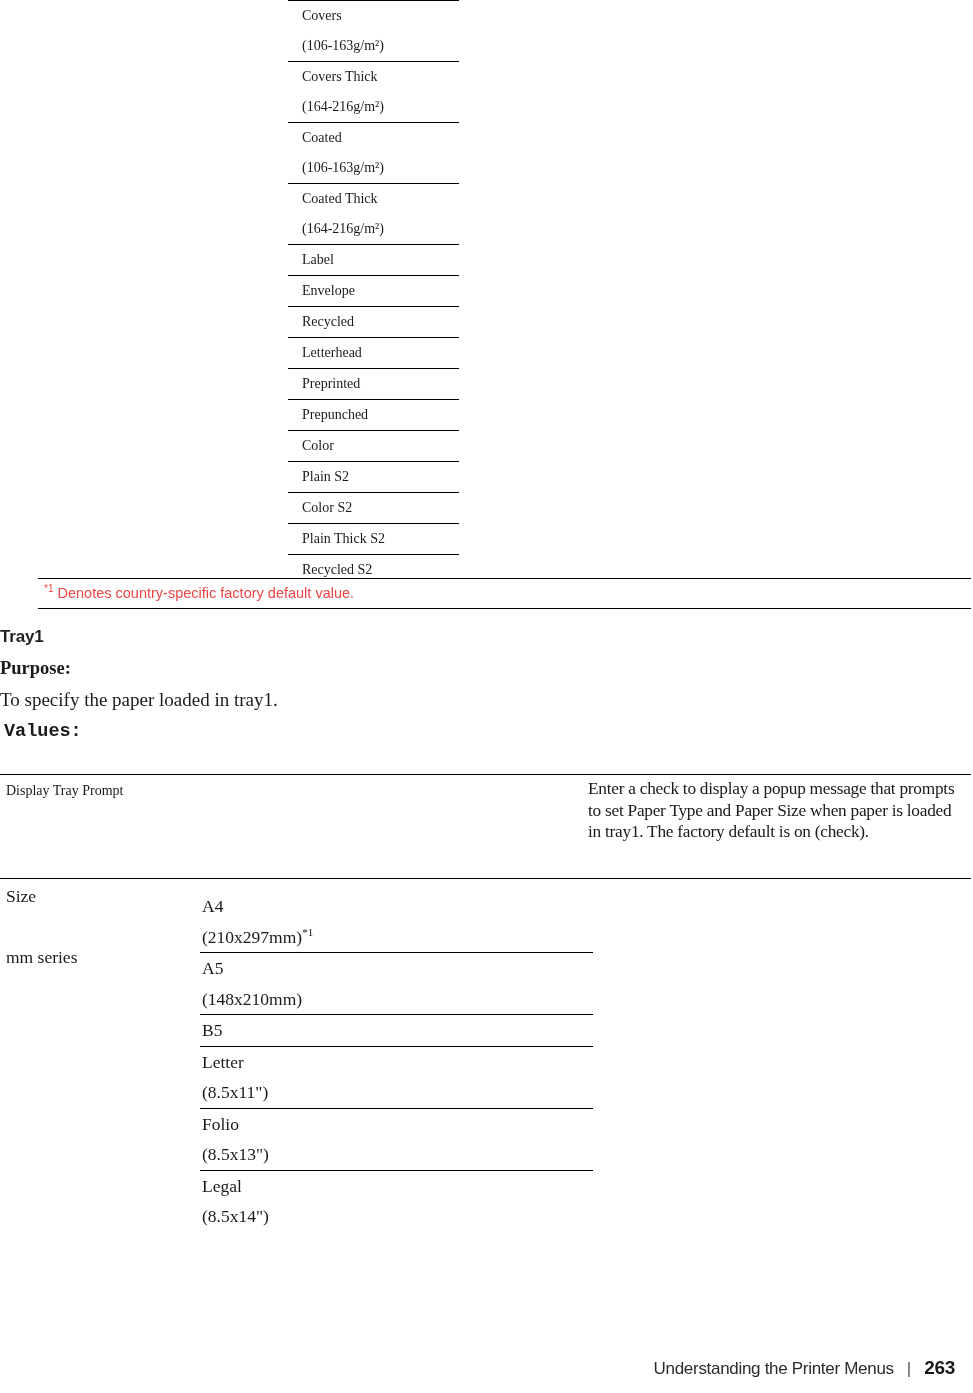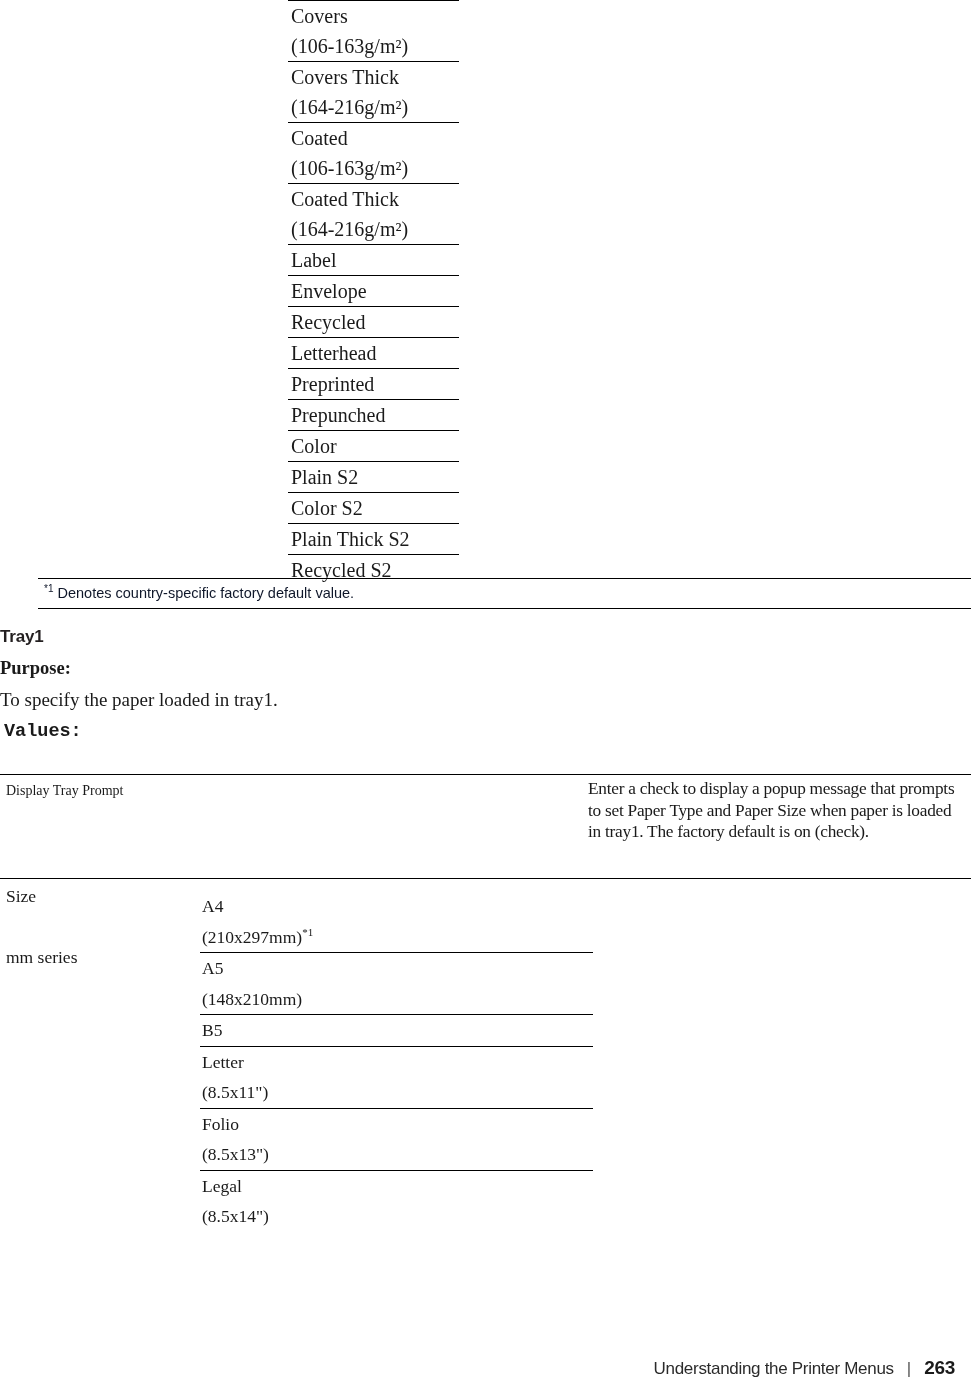--- a/index.html
+++ b/index.html
@@ -22,43 +22,44 @@
     left: 288px;
     top: 0;
     width: 171px;
   }
   .pt-row {
     border-top: 1.6px solid #000;
     box-sizing: border-box;
   }
   .pt-row:first-child { border-top: 1.6px solid #000; }
   .pt-line {
-    font-size: 20px;
+    font-size: 14px;
     line-height: 30px;
     height: 30px;
     padding-left: 3px;
     white-space: nowrap;
+    margin-left: 11px;
   }
 
   
   #footnote-table {
     position: absolute;
     left: 38px;
     top: 578px;
     width: 933px;
     border-top: 1.6px solid #000;
     border-bottom: 1.6px solid #000;
     box-sizing: border-box;
   }
   #footnote-text {
     font-family: "Liberation Sans", "DejaVu Sans", sans-serif;
     font-size: 14.5px;
     line-height: 18px;
     padding: 5px 0 6px 6px;
-    color: #0f172a;
+    color: #ef4444;
   }
   #footnote-text sup {
     font-size: 10px;
     vertical-align: super;
     line-height: 0;
   }
 
   
   #tray1-heading {
     position: absolute;

